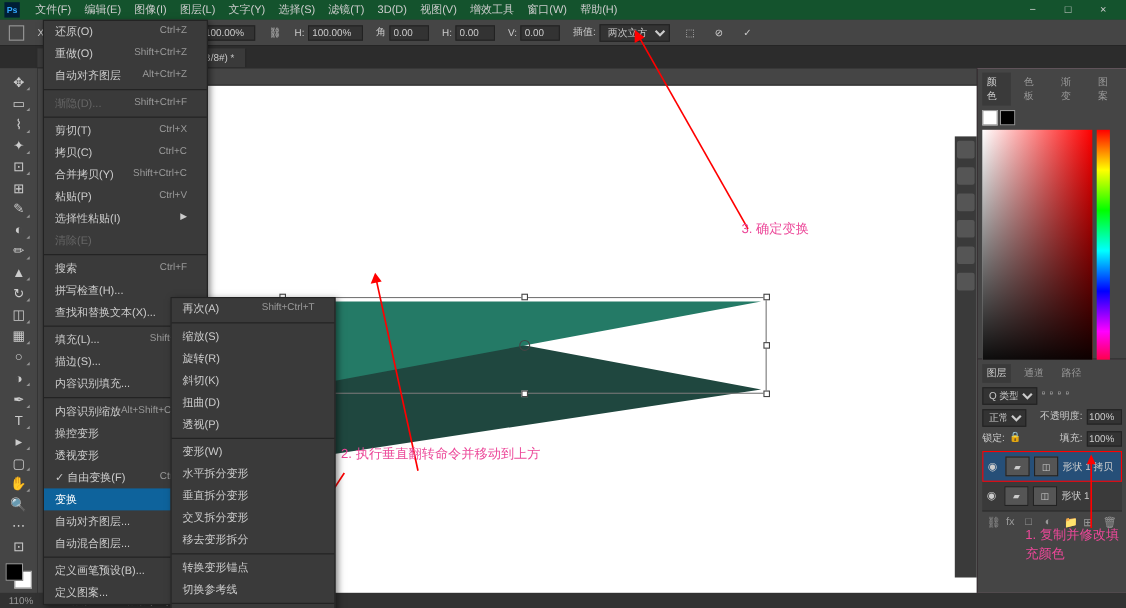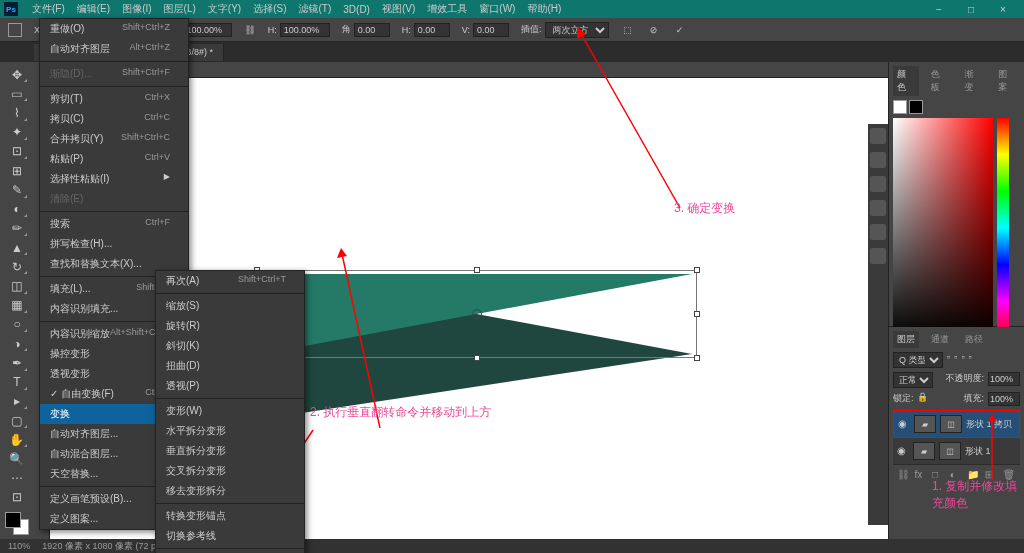--- a/index.html
+++ b/index.html
@@ -1,18 +1,18 @@
 <!DOCTYPE html>
 <html><head>
   <meta charset="utf-8">
   <style>
     * { margin: 0; padding: 0; box-sizing: border-box; }
     body { font-family: "Microsoft YaHei", sans-serif; background: #323232; color: #ccc; font-size: 10px; width: 1024px; height: 553px; overflow: hidden; position: relative; }
     
-    .titlebar { height: 18px; background: #0f766e; display: flex; align-items: center; padding: 0 4px; }
+    .titlebar { height: 18px; background: #14532d; display: flex; align-items: center; padding: 0 4px; }
     .ps-logo { width: 14px; height: 14px; background: #001e36; color: #31a8ff; display: flex; align-items: center; justify-content: center; font-size: 8px; font-weight: bold; margin-right: 8px; }
     .menu-item { padding: 12px 6px; color: #ccc; cursor: pointer; }
     .win-controls { margin-left: auto; display: flex; gap: 20px; padding-right: 8px; }
     .win-btn { width: 12px; color: #ccc; cursor: pointer; }
     
     .options-bar { height: 24px; background: #454545; display: flex; align-items: center; padding: 0 8px; gap: 12px; font-size: 9px; border-bottom: 1px solid #222; }
     .opt-field { display: flex; align-items: center; gap: 3px; }
     .opt-input { background: #333; border: 1px solid #222; color: #ccc; width: 50px; padding: 1px 3px; font-size: 9px; }
     .opt-select { background: #333; border: 1px solid #222; color: #ccc; padding: 1px 3px; font-size: 9px; }
     .opt-icon { width: 14px; height: 14px; display: flex; align-items: center; justify-content: center; color: #ccc; }
@@ -276,20 +276,24 @@
         <span class="footer-icon">📁</span>
         <span class="footer-icon">⊞</span>
         <span class="footer-icon">🗑</span>
       </div>
     </div>
   </div>
 </div>
 
 <div class="dropdown-menu menu1" id="edit-menu">
     <div class="dd-item">
+      <span>还原(O)</span>
+      <span class="shortcut">Ctrl+Z</span>
+    </div>
+    <div class="dd-item">
       <span>重做(O)</span>
       <span class="shortcut">Shift+Ctrl+Z</span>
     </div>
     <div class="dd-item">
       <span>自动对齐图层</span>
       <span class="shortcut">Alt+Ctrl+Z</span>
     </div>
     <div class="dd-sep"></div>
     <div class="dd-item disabled">
       <span>渐隐(D)...</span>
@@ -329,20 +333,23 @@
     </div>
     <div class="dd-item">
       <span>查找和替换文本(X)...</span>
     </div>
     <div class="dd-sep"></div>
     <div class="dd-item">
       <span>填充(L)...</span>
       <span class="shortcut">Shift+F5</span>
     </div>
     <div class="dd-item">
+      <span>描边(S)...</span>
+    </div>
+    <div class="dd-item">
       <span>内容识别填充...</span>
     </div>
     <div class="dd-sep"></div>
     <div class="dd-item">
       <span>内容识别缩放</span>
       <span class="shortcut">Alt+Shift+Ctrl+C</span>
     </div>
     <div class="dd-item">
       <span>操控变形</span>
     </div>
@@ -355,23 +362,20 @@
     </div>
     <div class="dd-item highlight">
       <span>变换</span>
       <span class="dd-arrow">▶</span>
     </div>
     <div class="dd-item">
       <span>自动对齐图层...</span>
     </div>
     <div class="dd-item">
       <span>自动混合图层...</span>
-    </div>
-    <div class="dd-item">
-      <span>天空替换...</span>
     </div>
     <div class="dd-sep"></div>
     <div class="dd-item">
       <span>定义画笔预设(B)...</span>
     </div>
     <div class="dd-item">
       <span>定义图案...</span>
     </div>
   </div>
 

